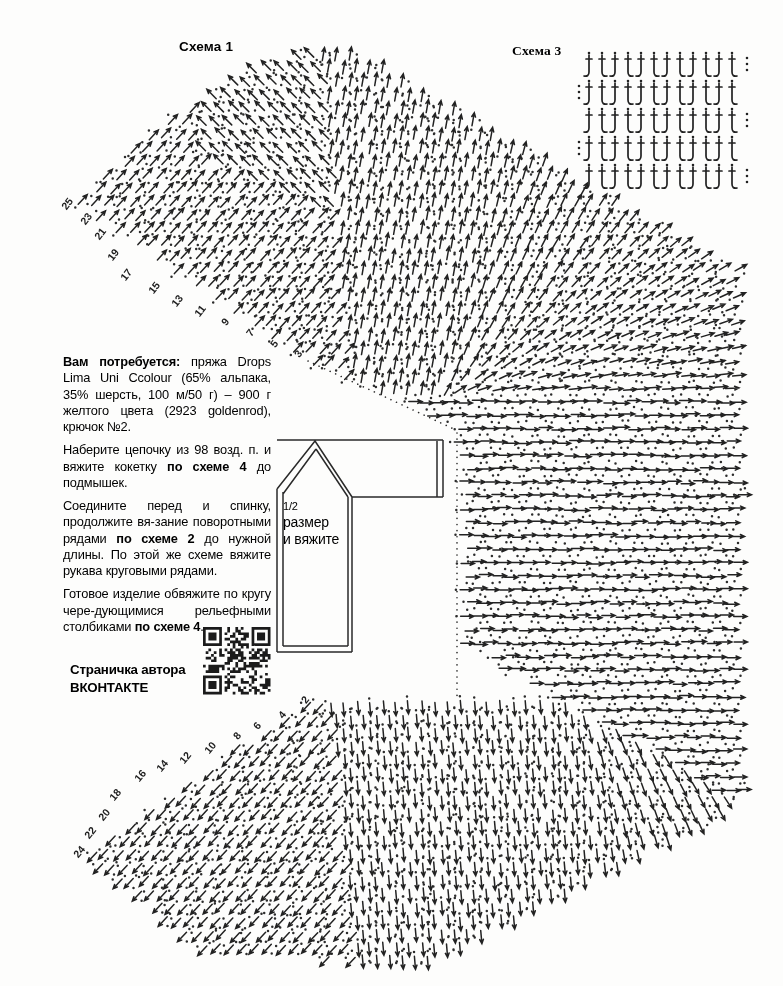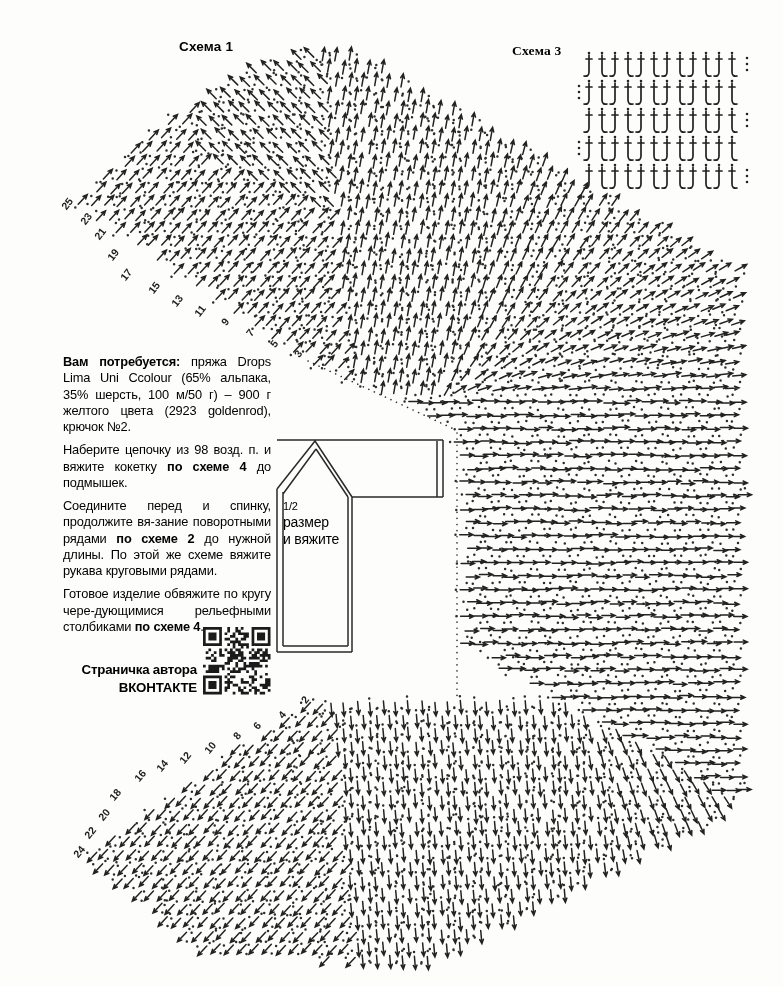--- a/index.html
+++ b/index.html
@@ -4,21 +4,21 @@
 <style>
   html,body{margin:0;padding:0;background:#ffffff;}
   .page{position:relative;width:783px;height:986px;background:#fdfdfc;overflow:hidden;
         font-family:"Liberation Sans",sans-serif;color:#000000;}
   .scheme-label{position:absolute;font-weight:bold;font-size:13.5px;letter-spacing:0.2px;}
   #scheme1-label{left:179px;top:39px;}
   #scheme3-label{left:512px;top:43px;font-family:Liberation Serif, serif;}
   .instructions{position:absolute;left:47px;top:354px;width:224px;font-size:12.8px;
                 line-height:1.27;text-align:justify;letter-spacing:-0.15px;}
   .instructions p{margin:0 0 7px 16px;}
-  .author{position:absolute;left:58px;top:661px;width:139px;text-align:right;
+  .author{position:absolute;left:70px;top:661px;width:139px;text-align:left;
           font-weight:bold;font-size:13.3px;line-height:1.38;letter-spacing:-0.2px;}
   .schematic-label{position:absolute;left:283px;top:500px;font-size:14px;line-height:1.25;
                    letter-spacing:-0.2px;}
   .schematic-label .frac{font-size:11px;}
   svg{position:absolute;left:0;top:0;}
 </style>
 </head>
 <body>
 
 <div class="page">

